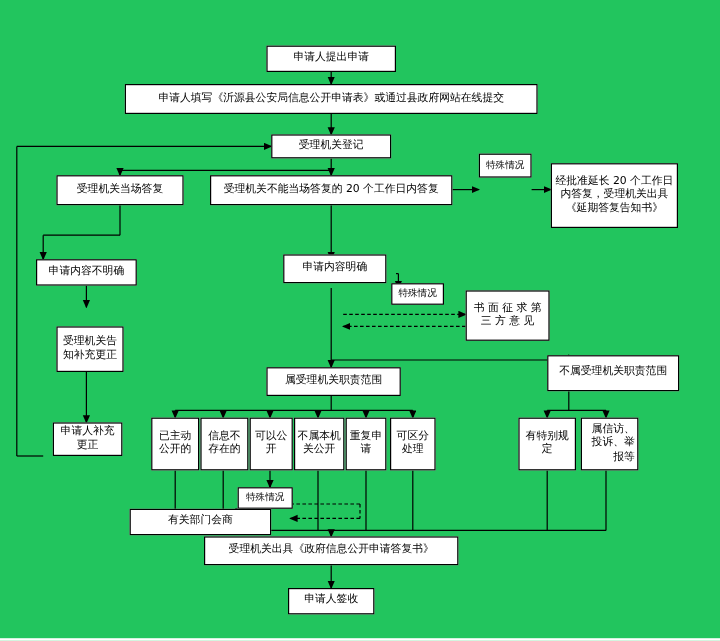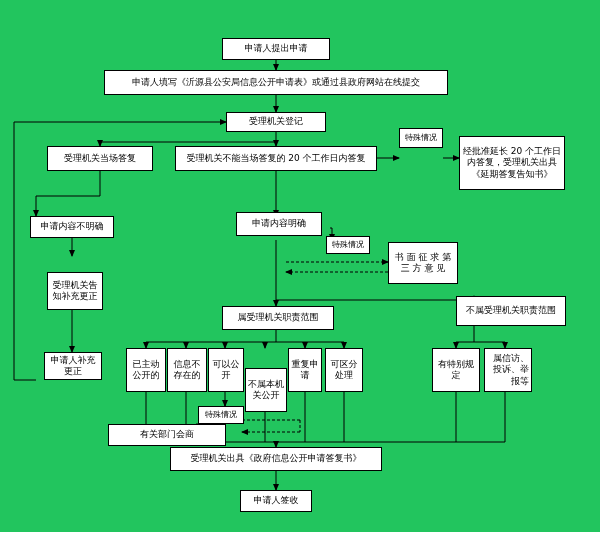--- a/index.html
+++ b/index.html
@@ -169,21 +169,21 @@
   <div class="node" style="left:420px; top:296px; width:110px; height:30px;margin-left:36px;">不属受理机关职责范围</div>
 
   <div class="node" style="left:44px; top:352px; width:58px; height:28px;">申请人补充更正</div>
 
   <div class="node" style="left:126px; top:348px; width:40px; height:44px;">已主动公开的</div>
 
   <div class="node" style="left:167px; top:348px; width:40px; height:44px;">信息不存在的</div>
 
   <div class="node" style="left:208px; top:348px; width:36px; height:44px;">可以公开</div>
 
-  <div class="node" style="left:245px; top:348px; width:42px; height:44px;margin-top:20px;">不属本机关公开</div>
+  <div class="node" style="left:245px; top:348px; width:42px; height:44px;">不属本机关公开</div>
 
   <div class="node" style="left:288px; top:348px; width:34px; height:44px;">重复申请</div>
 
   <div class="node" style="left:325px; top:348px; width:38px; height:44px;">可区分处理</div>
 
   <div class="node" style="left:432px; top:348px; width:48px; height:44px;">有特别规定</div>
 
   <div class="node" style="left:484px; top:348px; width:48px; height:44px;text-align:right;">属信访、投诉、举报等</div>
 
   <div class="label" style="left:198px; top:406px; width:46px; height:18px;">特殊情况</div>

